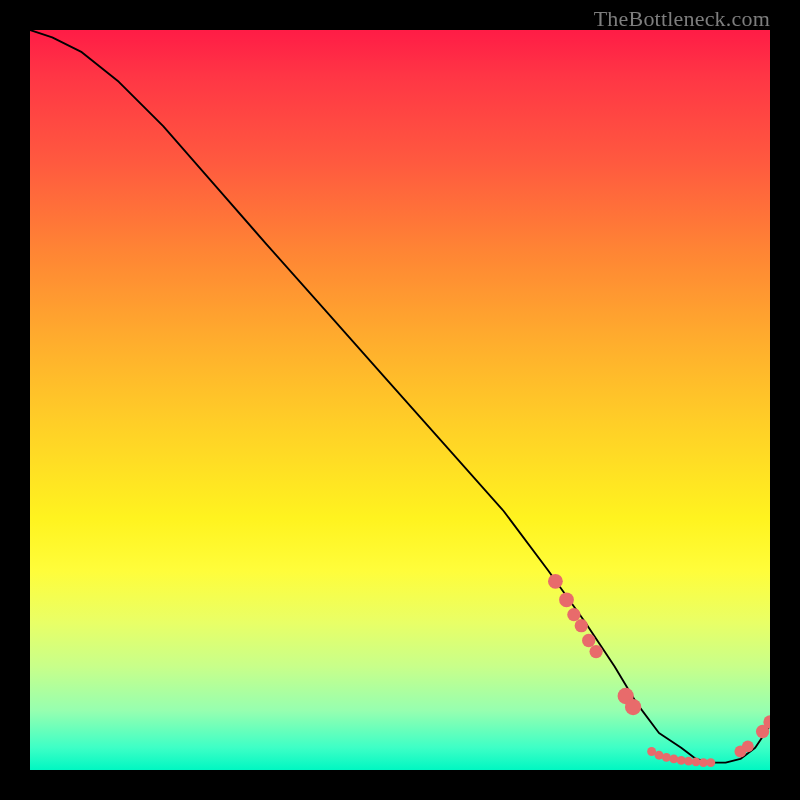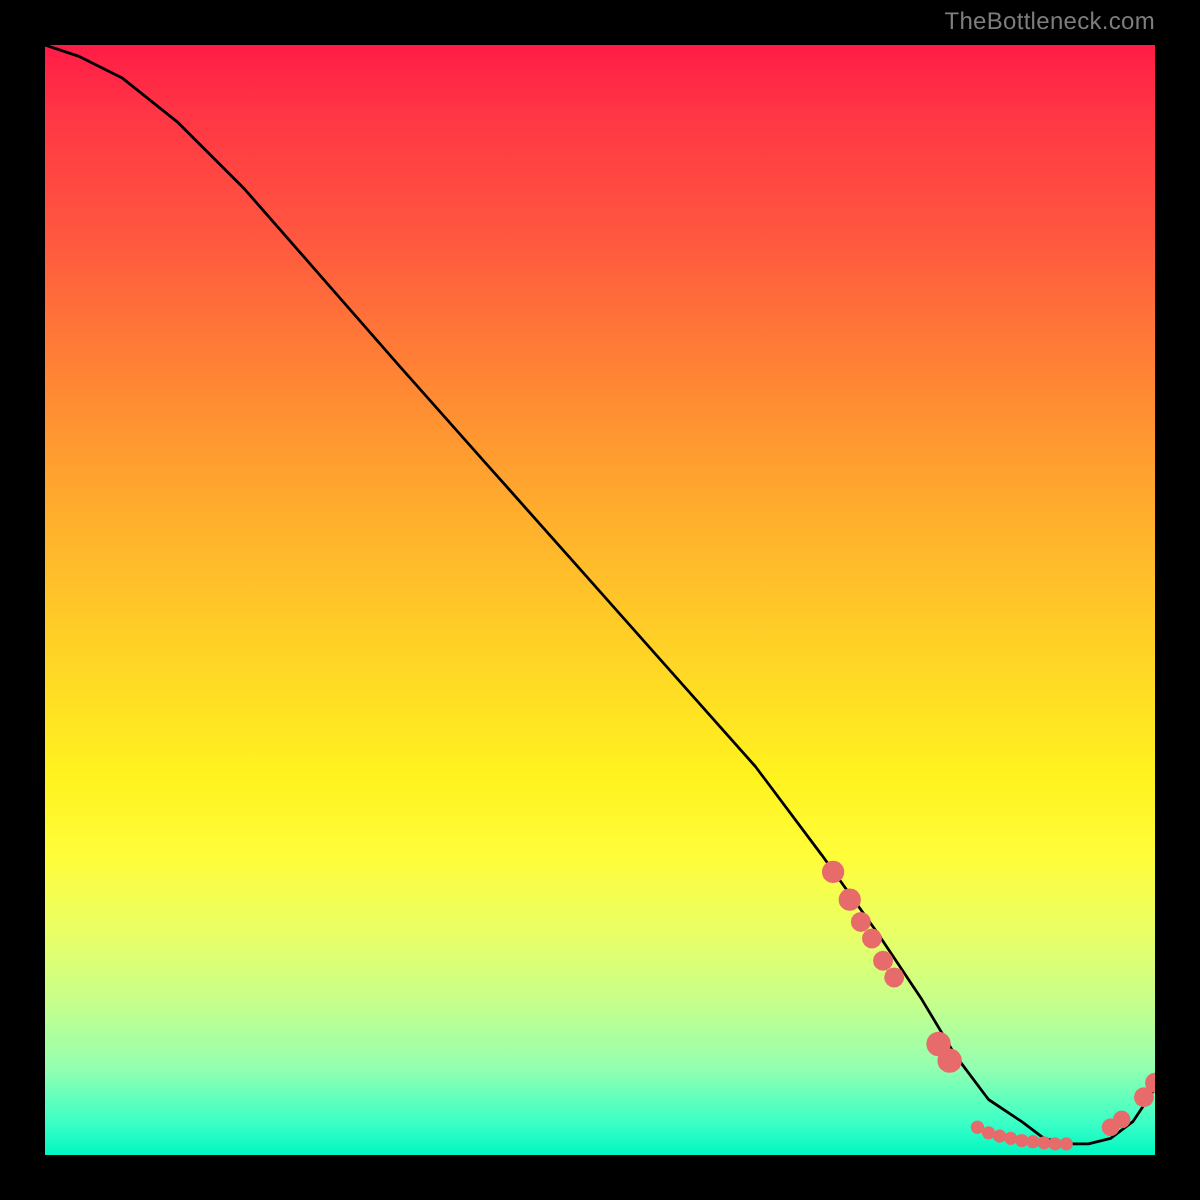--- a/index.html
+++ b/index.html
@@ -49,23 +49,24 @@
     inset: 0;
     width: 740px;
     height: 740px;
     pointer-events: none;
   }
   .watermark {
     position: absolute;
     top: 6px;
     right: 30px;
     color: #7d7d7d;
-    font-size: 16px;
+    font-size: 22px;
     letter-spacing: 0.2px;
     user-select: none;
+    font-family: Liberation Serif, serif;
   }
 </style>
 </head>
 <body>
 
 <div class="stage">
   <div class="watermark">TheBottleneck.com</div>
 
   <div class="plot">
     <div class="gradient"></div>

